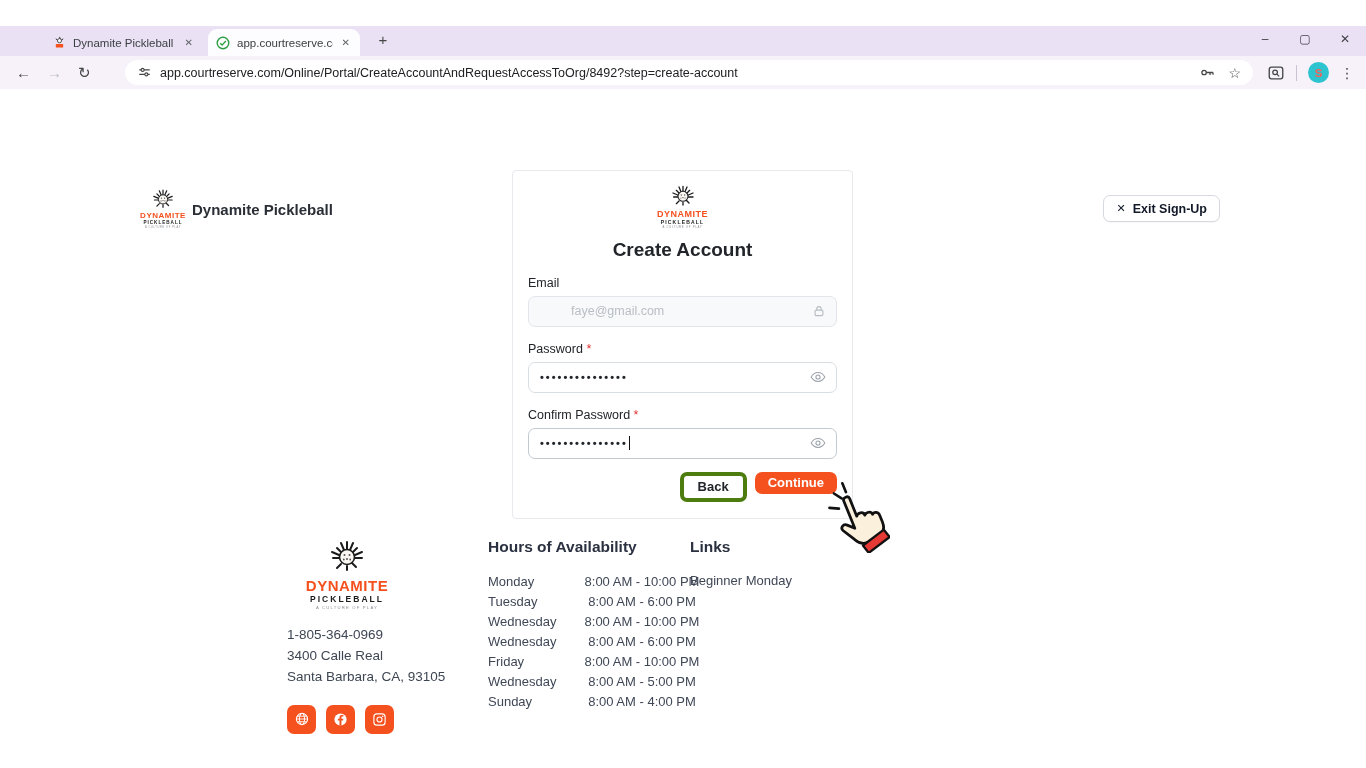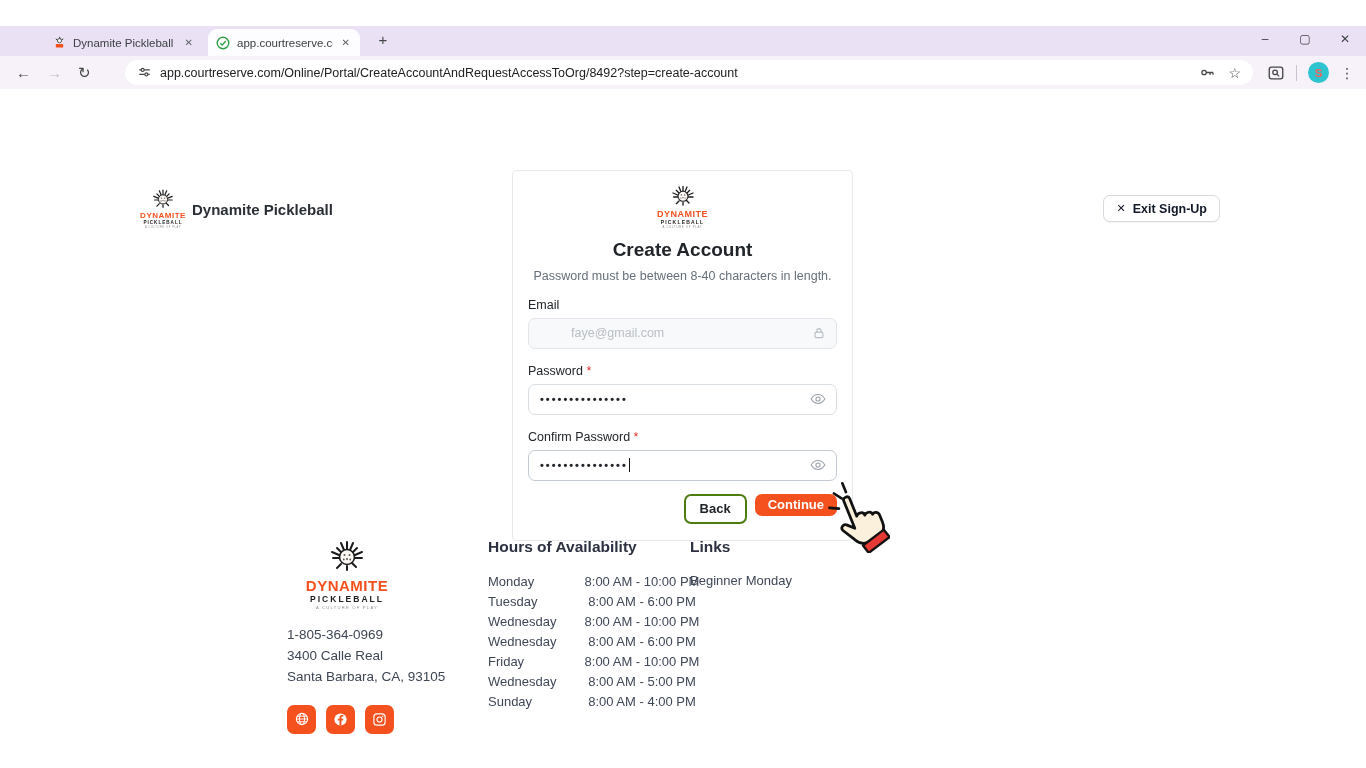--- a/index.html
+++ b/index.html
@@ -64,21 +64,21 @@
   .f-label { font-size:12.5px; color:#212529; margin-top:15px; margin-bottom:6px; }
   .req { color:#e03131; }
   .inputbox { position:relative; height:31px; border:1px solid #d9dee3; border-radius:7px; background:#fff; display:flex; align-items:center; padding:0 34px 0 11px; }
   .inputbox.disabled { background:#f8f9fa; border-color:#e2e6ea;padding-left:42px; }
   .inputbox.focused { border-color:#c3cad1; }
   .in-text { font-size:12.5px; color:#b9bec4; }
   .dots { font-size:11px; font-weight:bold; color:#212529; letter-spacing:2px; }
   .caret { display:inline-block; width:1px; height:14px; background:#111; margin-left:1px; vertical-align:middle; }
   .in-icon { position:absolute; right:10px; top:50%; transform:translateY(-50%); line-height:0; }
   .btnrow { display:flex; justify-content:flex-end; gap:8px; margin-top:13px; }
-  .btn-back { height:30px; padding:0 14px; background:#fff; border:2px solid #4d7c0f; border-radius:7px; font-size:13px; font-weight:bold; color:#212529;margin-left:44px; }
+  .btn-back { height:30px; padding:0 14px; background:#fff; border:4px solid #4d7c0f; border-radius:7px; font-size:13px; font-weight:bold; color:#212529;margin-left:44px; }
   .btn-continue { height:22px; padding:0 13px; background:#F4511E; border:none; border-radius:7px; font-size:13px; font-weight:bold; color:#fff; }
 
   .cursor-wrap { position:absolute; left:818px; top:477px; width:72px; height:76px; pointer-events:none; }
 
   
   .foot-col1 { position:absolute; left:287px; top:540px; width:170px; }
   .foot-logo-wrap { width:120px; display:flex; justify-content:center; }
   .contact { margin-top:14px; font-size:13.5px; color:#3e4653; line-height:21px; }
   .socials { display:flex; gap:10px; margin-top:18px; }
   .soc-btn { width:29px; height:29px; background:#F4511E; border-radius:7px; display:flex; align-items:center; justify-content:center; }
@@ -186,21 +186,20 @@
             <circle cx="18" cy="19" r="1" fill="#555"></circle>
             <circle cx="14.8" cy="19.5" r=".9" fill="#555"></circle>
             <circle cx="21.2" cy="19.5" r=".9" fill="#555"></circle>
           </svg>
         <span class="w1">DYNAMITE</span>
         <span class="w2">PICKLEBALL</span>
         <span class="tag">A CULTURE OF PLAY</span>
       </div>
     </div>
     <div class="card-title">Create Account</div>
-    <div class="card-sub">Password must be between 8-40 characters in length.</div>
 
     <div class="f-label"><span>Email</span></div>
     <div class="inputbox disabled">
       <span class="in-text">faye@gmail.com</span>
       <span class="in-icon"><svg width="14" height="14" viewBox="0 0 16 16">
             <rect x="3.5" y="7" width="9" height="6.3" rx="1.5" fill="none" stroke="#b7bdc4" stroke-width="1.3"></rect>
             <path d="M5.5 7 V5.5 a2.5 2.5 0 0 1 5 0 V7" fill="none" stroke="#b7bdc4" stroke-width="1.3"></path>
           </svg></span>
     </div>
 

